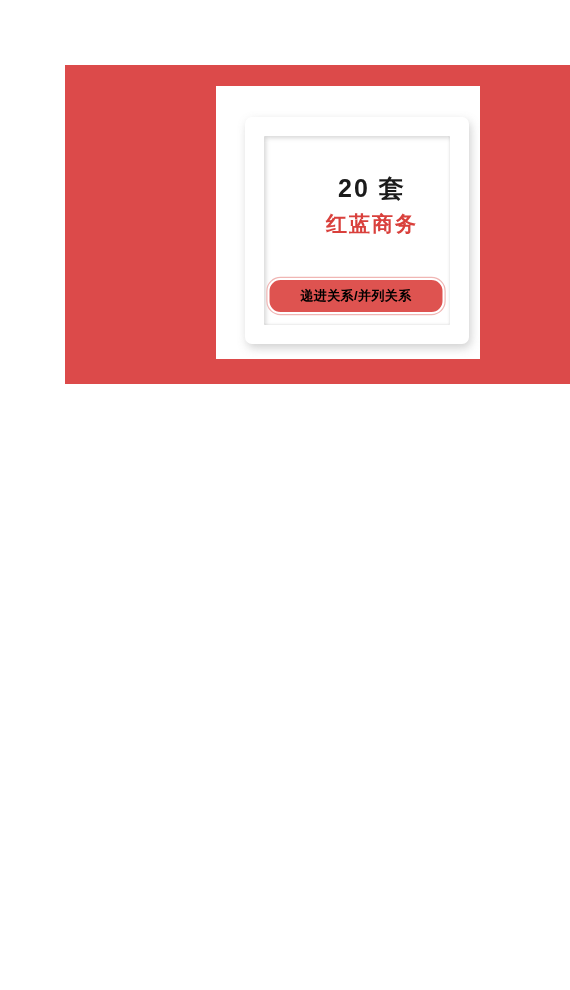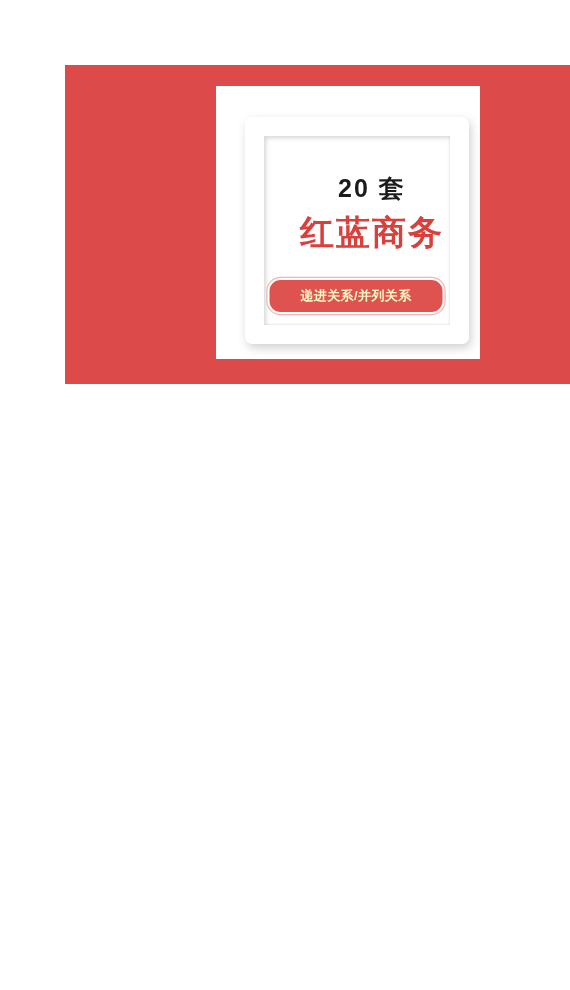--- a/index.html
+++ b/index.html
@@ -12,25 +12,25 @@
 
   
   .cover{position:absolute;left:152px;top:22px;width:264px;height:273px;background:#fff;z-index:3;overflow:hidden}
   .frame{position:absolute;left:21px;top:23px;width:224px;height:227px;border-radius:7px;
          background:#fff;box-shadow:2px 4px 10px rgba(120,120,120,.34)}
   .frame-in{position:absolute;left:11px;top:11px;right:11px;bottom:11px;border-radius:1px;background:#fff;
             box-shadow:inset 2px 2px 4px rgba(150,150,150,.38), inset -1px -1px 2px rgba(180,180,180,.2)}
   .deco{position:absolute;z-index:4;left:168px;top:38px;width:40px;height:44px}
   .cv-t{position:absolute;width:100%;text-align:center;color:#1b1b1b;font-weight:bold}
   .cv1{top:62px;font-size:25px;letter-spacing:2px}
-  .cv2{top:100px;font-size:34px;color:#d9403c;letter-spacing:2px}
+  .cv2{top:100px;font-size:21px;color:#d9403c;letter-spacing:2px}
   .cv3{top:140px;font-size:26px;letter-spacing:0}
   .cv-badge{position:absolute;left:50%;transform:translateX(-50%);top:184px;width:177px;height:25px;
             border-radius:13px;background:#de5350;border:2.5px solid #fff;
-            box-shadow:0 0 0 1.2px #f0b6b4;color:#fef9c3;font-size:13px;font-weight:bold;
+            box-shadow:0 0 0 1.2px #f0b6b4;color:#000000;font-size:13px;font-weight:bold;
             display:flex;align-items:center;justify-content:center;letter-spacing:.4px}
 </style>
 </head>
 <body>
 
 <div class="page">
 
   <div class="banner"></div>
 
   <div class="cover">

